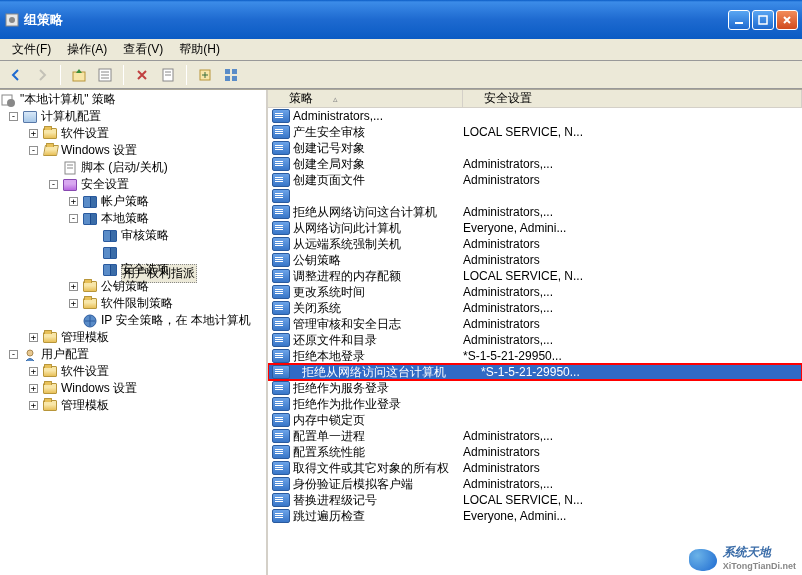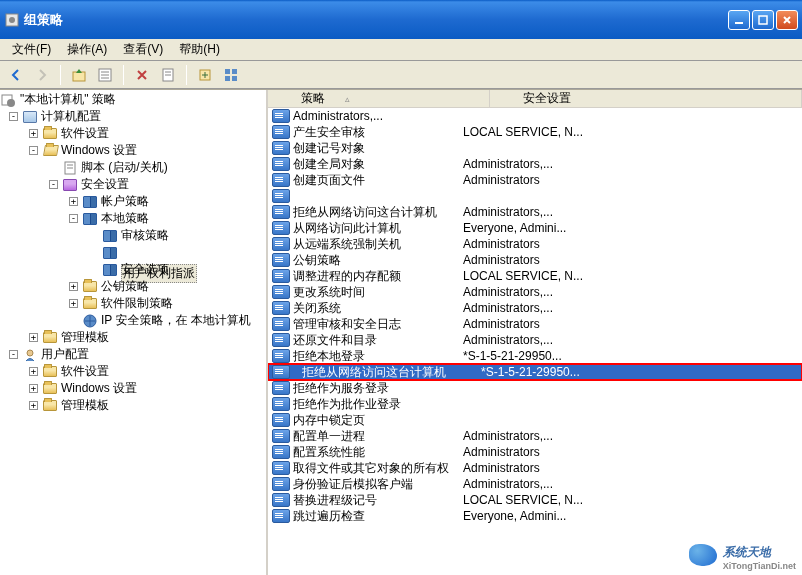--- a/index.html
+++ b/index.html
@@ -17,21 +17,21 @@
 
 .toolbar { height: 28px; background: #ece9d8; border-bottom: 1px solid #999; display: flex; align-items: center; padding: 0 4px; gap: 2px; }
 .toolbar .tbtn { width: 24px; height: 24px; display: flex; align-items: center; justify-content: center; cursor: pointer; border: 1px solid transparent; border-radius: 2px; }
 .toolbar .sep { width: 1px; height: 20px; background: #aca899; margin: 0 4px; border-right: 1px solid #fff; }
 
 .content { display: flex; height: calc(575px - 28px - 22px - 28px); border-top: 1px solid #aca899; }
 .tree-pane { width: 268px; border-right: 2px solid #d4d0c8; background: #fff; overflow: auto; padding: 1px; }
 .list-pane { flex: 1; background: #fff; display: flex; flex-direction: column; }
 
 .list-header { height: 18px; background: #ece9d8; border-bottom: 1px solid #d4d0c8; display: flex; }
-.list-header .col { border-right: 1px solid #d4d0c8; padding: 2px 6px; display: flex; align-items: center; cursor: pointer; margin-left: 27px; }
+.list-header .col { border-right: 1px solid #d4d0c8; padding: 2px 21px; display: flex; align-items: center; cursor: pointer; }
 .list-header .col.policy { width: 195px; }
 .list-header .col.security { flex: 1; }
 .list-header .sortind { margin-left: 20px; color: #888; font-size: 9px; }
 
 .list-body { flex: 1; overflow-y: auto; overflow-x: hidden; }
 .list-row { height: 16px; display: flex; align-items: center; padding-left: 4px; }
 .list-row.selected { background: #316ac5; color: #fff; }
 .list-row.highlighted { outline: 2px solid #ff0000; outline-offset: -1px; gap: 9px; }
 .list-row .policy-icon { width: 18px; height: 14px; background: linear-gradient(to bottom, #6ba3e8 0%, #3876c8 100%); border: 1px solid #2a5a9e; border-radius: 2px; margin-right: 3px; flex-shrink: 0; position: relative; }
 .list-row .policy-icon::before { content: ""; position: absolute; left: 2px; top: 3px; width: 8px; height: 1px; background: #fff; box-shadow: 0 2px 0 #fff, 0 4px 0 #fff; }
@@ -57,21 +57,21 @@
 .book-icon::after { content: ""; position: absolute; left: 50%; top: 0; width: 1px; height: 100%; background: #1a4a8e; }
 .sec-icon { width: 14px; height: 12px; background: linear-gradient(to bottom, #d8a8f0 40%, #b868e0 100%); border: 1px solid #8848b0; border-radius: 1px; position: relative; }
 .node-icon-comp { width: 14px; height: 12px; background: linear-gradient(to bottom, #d8e8f8, #a8c8e8); border: 1px solid #5878a8; border-radius: 1px; position: relative; }
 
 
 .list-body::-webkit-scrollbar, .tree-pane::-webkit-scrollbar { width: 17px; height: 17px; }
 .list-body::-webkit-scrollbar-track, .tree-pane::-webkit-scrollbar-track { background: #f0ede5; }
 .list-body::-webkit-scrollbar-thumb, .tree-pane::-webkit-scrollbar-thumb { background: #c8c4b8; border: 1px solid #ece9d8; }
 .list-body::-webkit-scrollbar-button, .tree-pane::-webkit-scrollbar-button { background: #ece9d8; border: 1px solid #aca899; height: 17px; width: 17px; }
 
-.watermark { position: absolute; right: 6px; bottom: 4px; font-size: 14px; color: #3a6ca8; font-style: italic; font-weight: bold; display: flex; align-items: flex-start; gap: 6px; pointer-events: none; margin-top: 13px; }
+.watermark { position: absolute; right: 6px; bottom: 4px; font-size: 14px; color: #3a6ca8; font-style: italic; font-weight: bold; display: flex; align-items: flex-end; gap: 6px; pointer-events: none; margin-top: 13px; }
 .watermark .wlogo { width: 28px; height: 22px; background: radial-gradient(circle at 30% 30%, #6bb3e8, #1e6ad0); border-radius: 40% 60% 50% 50%; }
 .watermark .sub { font-size: 9px; color: #888; display: block; font-style: normal; }
 </style>
 </head>
 <body>
 
 <div class="titlebar">
   <span class="icon">
     <svg width="16" height="16">
         <rect x="2" y="2" width="12" height="12" fill="#e8e8e8" stroke="#888"></rect>

